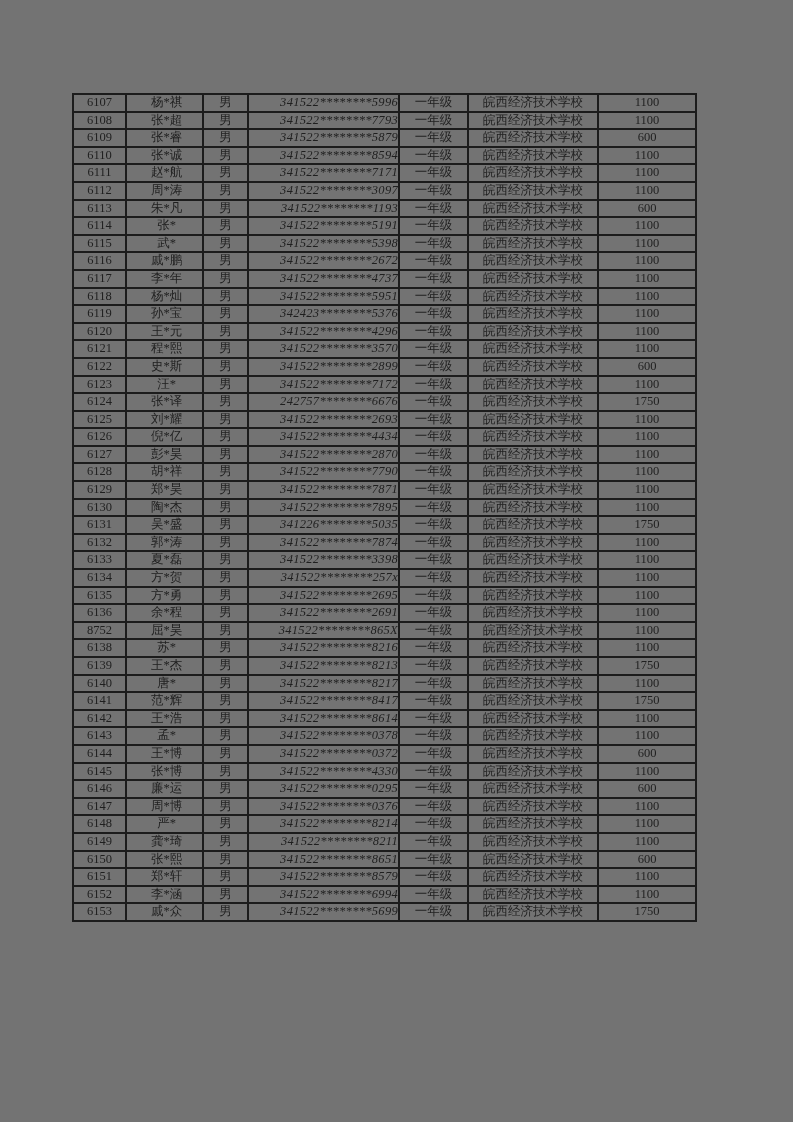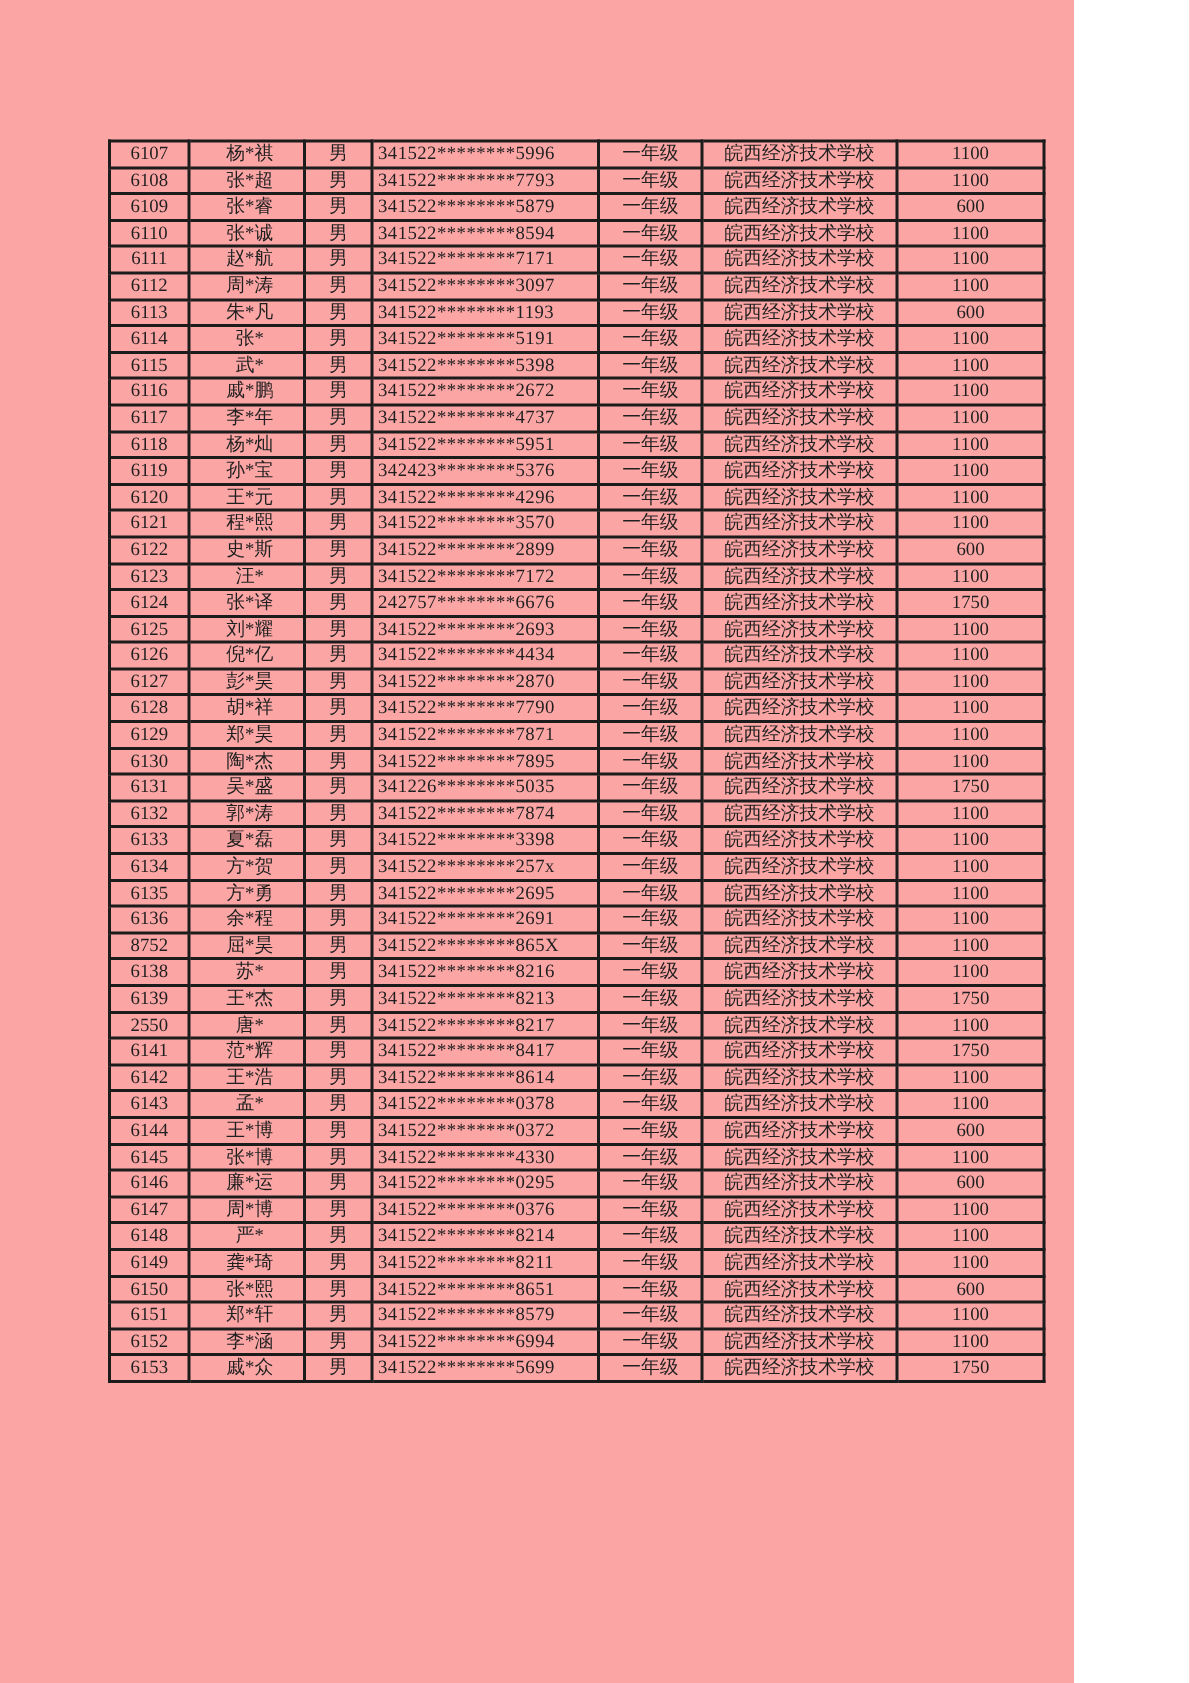--- a/index.html
+++ b/index.html
@@ -10,23 +10,23 @@
     width: 793px;
     height: 1122px;
     background: #ffffff;
     position: relative;
     font-family: "Liberation Serif", "DejaVu Serif", serif;
     overflow: hidden;
   }
   .page {
     position: absolute;
     left: 0; top: 0;
-    width: 716px;
+    width: 793px;
     height: 1122px;
-    background: #fca5a5;
+    background: #737373;
   }
   table.roster {
     position: absolute;
     left: 72px;
     top: 93px;
     width: 623px;
     border-collapse: collapse;
     table-layout: fixed;
     color: #1f1f1f;
     font-size: 12.5px;
@@ -44,21 +44,21 @@
   
   table.roster col.c-serial  { width: 53px;  }
   table.roster col.c-name    { width: 77px;  }
   table.roster col.c-gender  { width: 45px;  }
   table.roster col.c-idnum   { width: 151px; }
   table.roster col.c-grade   { width: 69px;  }
   table.roster col.c-school  { width: 130px; }
   table.roster col.c-amount  { width: 98px;  }
 
   table.roster td:nth-child(2) { text-align: center; padding-left: 4px; }   
-  table.roster td:nth-child(4) { text-align: left; padding-left: 3px; letter-spacing: 0.3px; } 
+  table.roster td:nth-child(4) { text-align: right; padding-left: 3px; letter-spacing: 0.3px; font-style: italic; } 
 </style>
 </head>
 <body>
 
 <div class="page">
   <table class="roster">
     <colgroup>
       <col class="c-serial">
       <col class="c-name">
       <col class="c-gender">
@@ -359,21 +359,21 @@
         <tr>
           <td>6139</td>
           <td>王*杰</td>
           <td>男</td>
           <td>341522********8213</td>
           <td>一年级</td>
           <td>皖西经济技术学校</td>
           <td>1750</td>
         </tr>
         <tr>
-          <td>2550</td>
+          <td>6140</td>
           <td>唐*</td>
           <td>男</td>
           <td>341522********8217</td>
           <td>一年级</td>
           <td>皖西经济技术学校</td>
           <td>1100</td>
         </tr>
         <tr>
           <td>6141</td>
           <td>范*辉</td>

